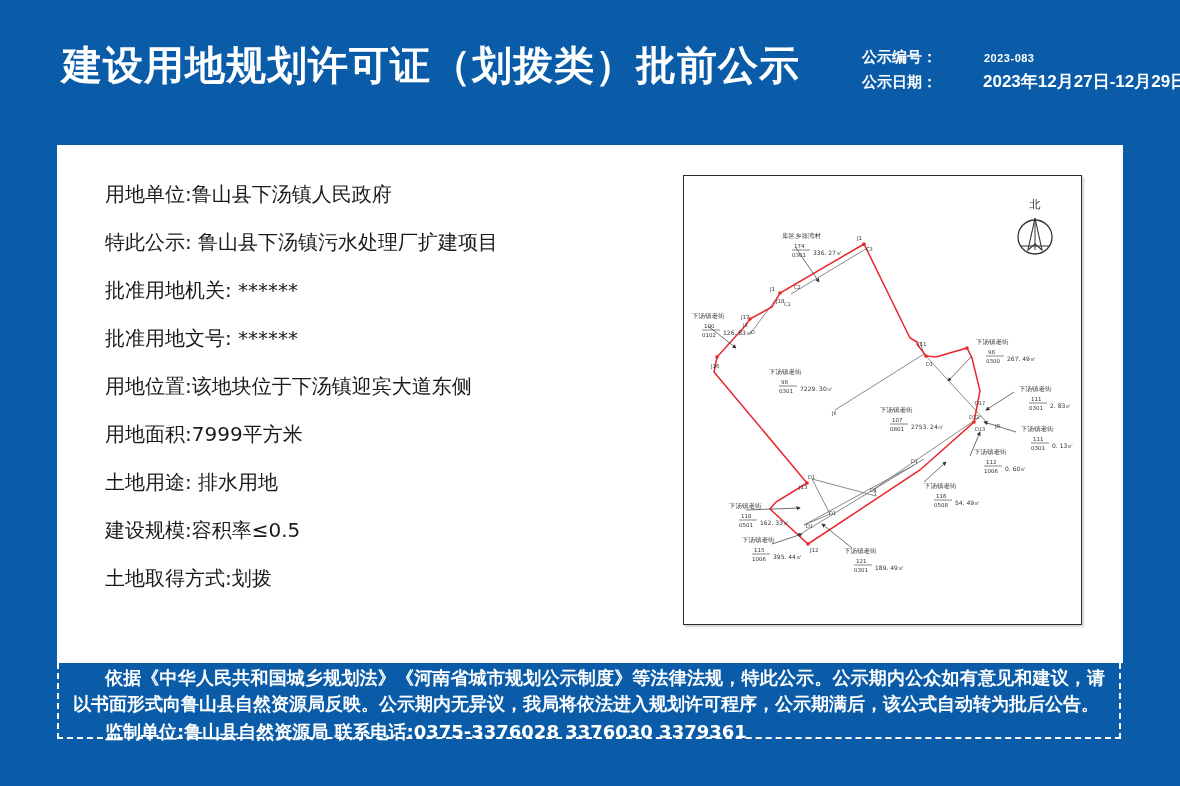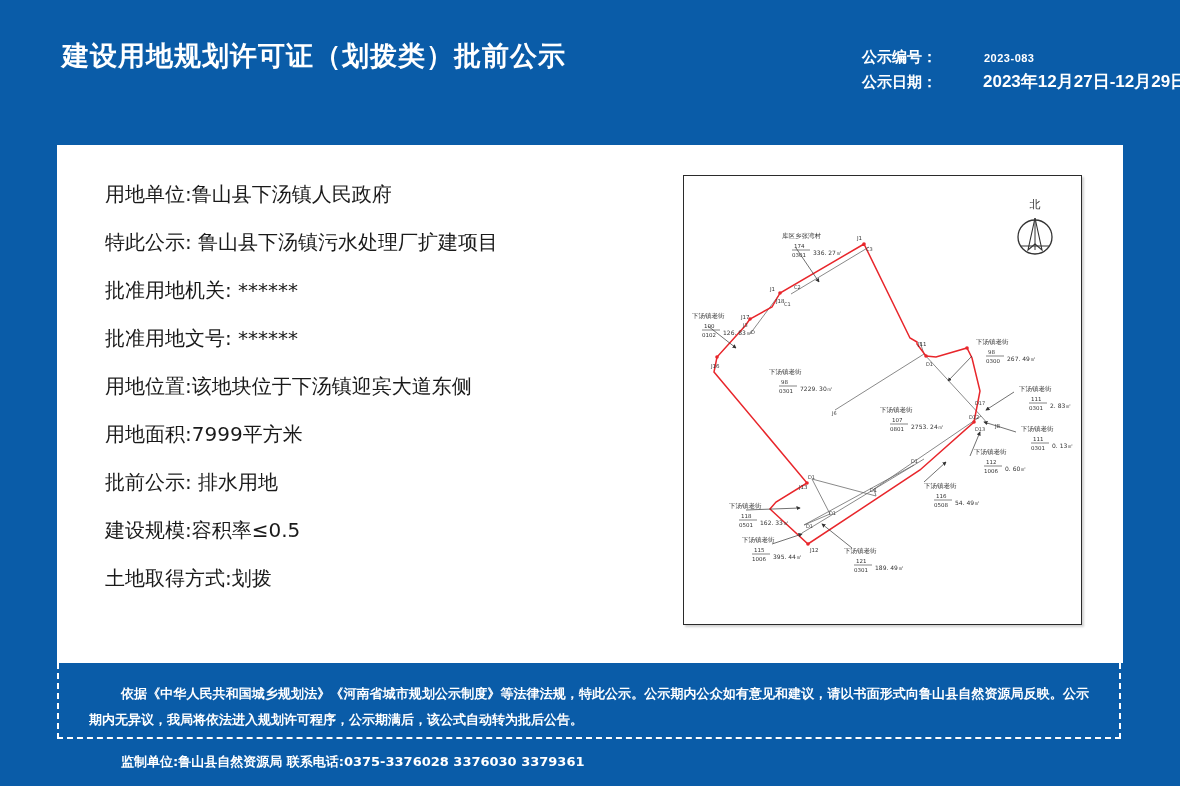--- a/index.html
+++ b/index.html
@@ -9,21 +9,21 @@
     font-family:"Liberation Sans","DejaVu Sans",sans-serif;
     overflow:hidden;
     position:relative;
   }
   .poster{position:absolute;inset:0;background:#0A5CA8;}
 
   
   .header{position:absolute;left:0;top:0;width:1180px;height:115px;}
   .title{
     position:absolute;left:62px;top:38px;
-    font-size:27px;font-weight:bold;color:#ffffff;
+    font-size:40px;font-weight:bold;color:#ffffff;
     letter-spacing:1px;white-space:nowrap;
     font-family:"DejaVu Sans","Liberation Sans",sans-serif;
   }
   .hdr-meta{position:absolute;left:862px;top:48px;color:#ffffff;}
   .hdr-row{display:flex;align-items:baseline;white-space:nowrap;margin-bottom:3px;gap:44px;}
   .hdr-label{font-size:15px;font-weight:bold;letter-spacing:0px;}
   .hdr-val-small{font-size:11px;font-weight:bold;letter-spacing:0.5px;margin-left:3px;}
   .hdr-val{font-size:17px;font-weight:bold;margin-left:2px;}
 
   
@@ -57,25 +57,25 @@
   
   .footer{
     position:absolute;left:57px;top:653px;
     width:1064px;height:86px;
     border:2px dashed #ffffff;
     box-sizing:border-box;
     color:#ffffff;
     padding:10px 14px 0 14px;
   }
   .foot-p{
-    font-size:13px;line-height:26px;
+    font-size:18px;line-height:26px;
     text-align:justify;
     font-family:"DejaVu Sans","Liberation Sans",sans-serif;
     font-weight:bold;
-    margin:16px;
+    margin:0;
   }
   .foot-p.indent{text-indent:32px;}
   .foot-sup{margin-top:2px;}
 </style>
 </head>
 <body>
 
 <div class="poster">
 
   <div class="header">
@@ -94,21 +94,21 @@
 
   <div class="panel">
 
     <div class="info-list">
       <div class="info-row">用地单位:鲁山县下汤镇人民政府</div>
       <div class="info-row">特此公示: 鲁山县下汤镇污水处理厂扩建项目</div>
       <div class="info-row">批准用地机关: ******</div>
       <div class="info-row">批准用地文号: ******</div>
       <div class="info-row">用地位置:该地块位于下汤镇迎宾大道东侧</div>
       <div class="info-row">用地面积:7999平方米</div>
-      <div class="info-row">批前公示: 排水用地</div>
+      <div class="info-row">土地用途: 排水用地</div>
       <div class="info-row">建设规模:容积率≤0.5</div>
       <div class="info-row">土地取得方式:划拨</div>
     </div>
 
     <div class="map-frame">
       <svg class="map-svg" viewBox="0 0 397 448">
 
         <g>
           <text id="north-lbl" x="351" y="32" font-size="11" font-family="DejaVu Sans, sans-serif" fill="#333" text-anchor="middle">北</text>
           <circle cx="351" cy="61" r="17" fill="none" stroke="#333" stroke-width="1.3"></circle>

